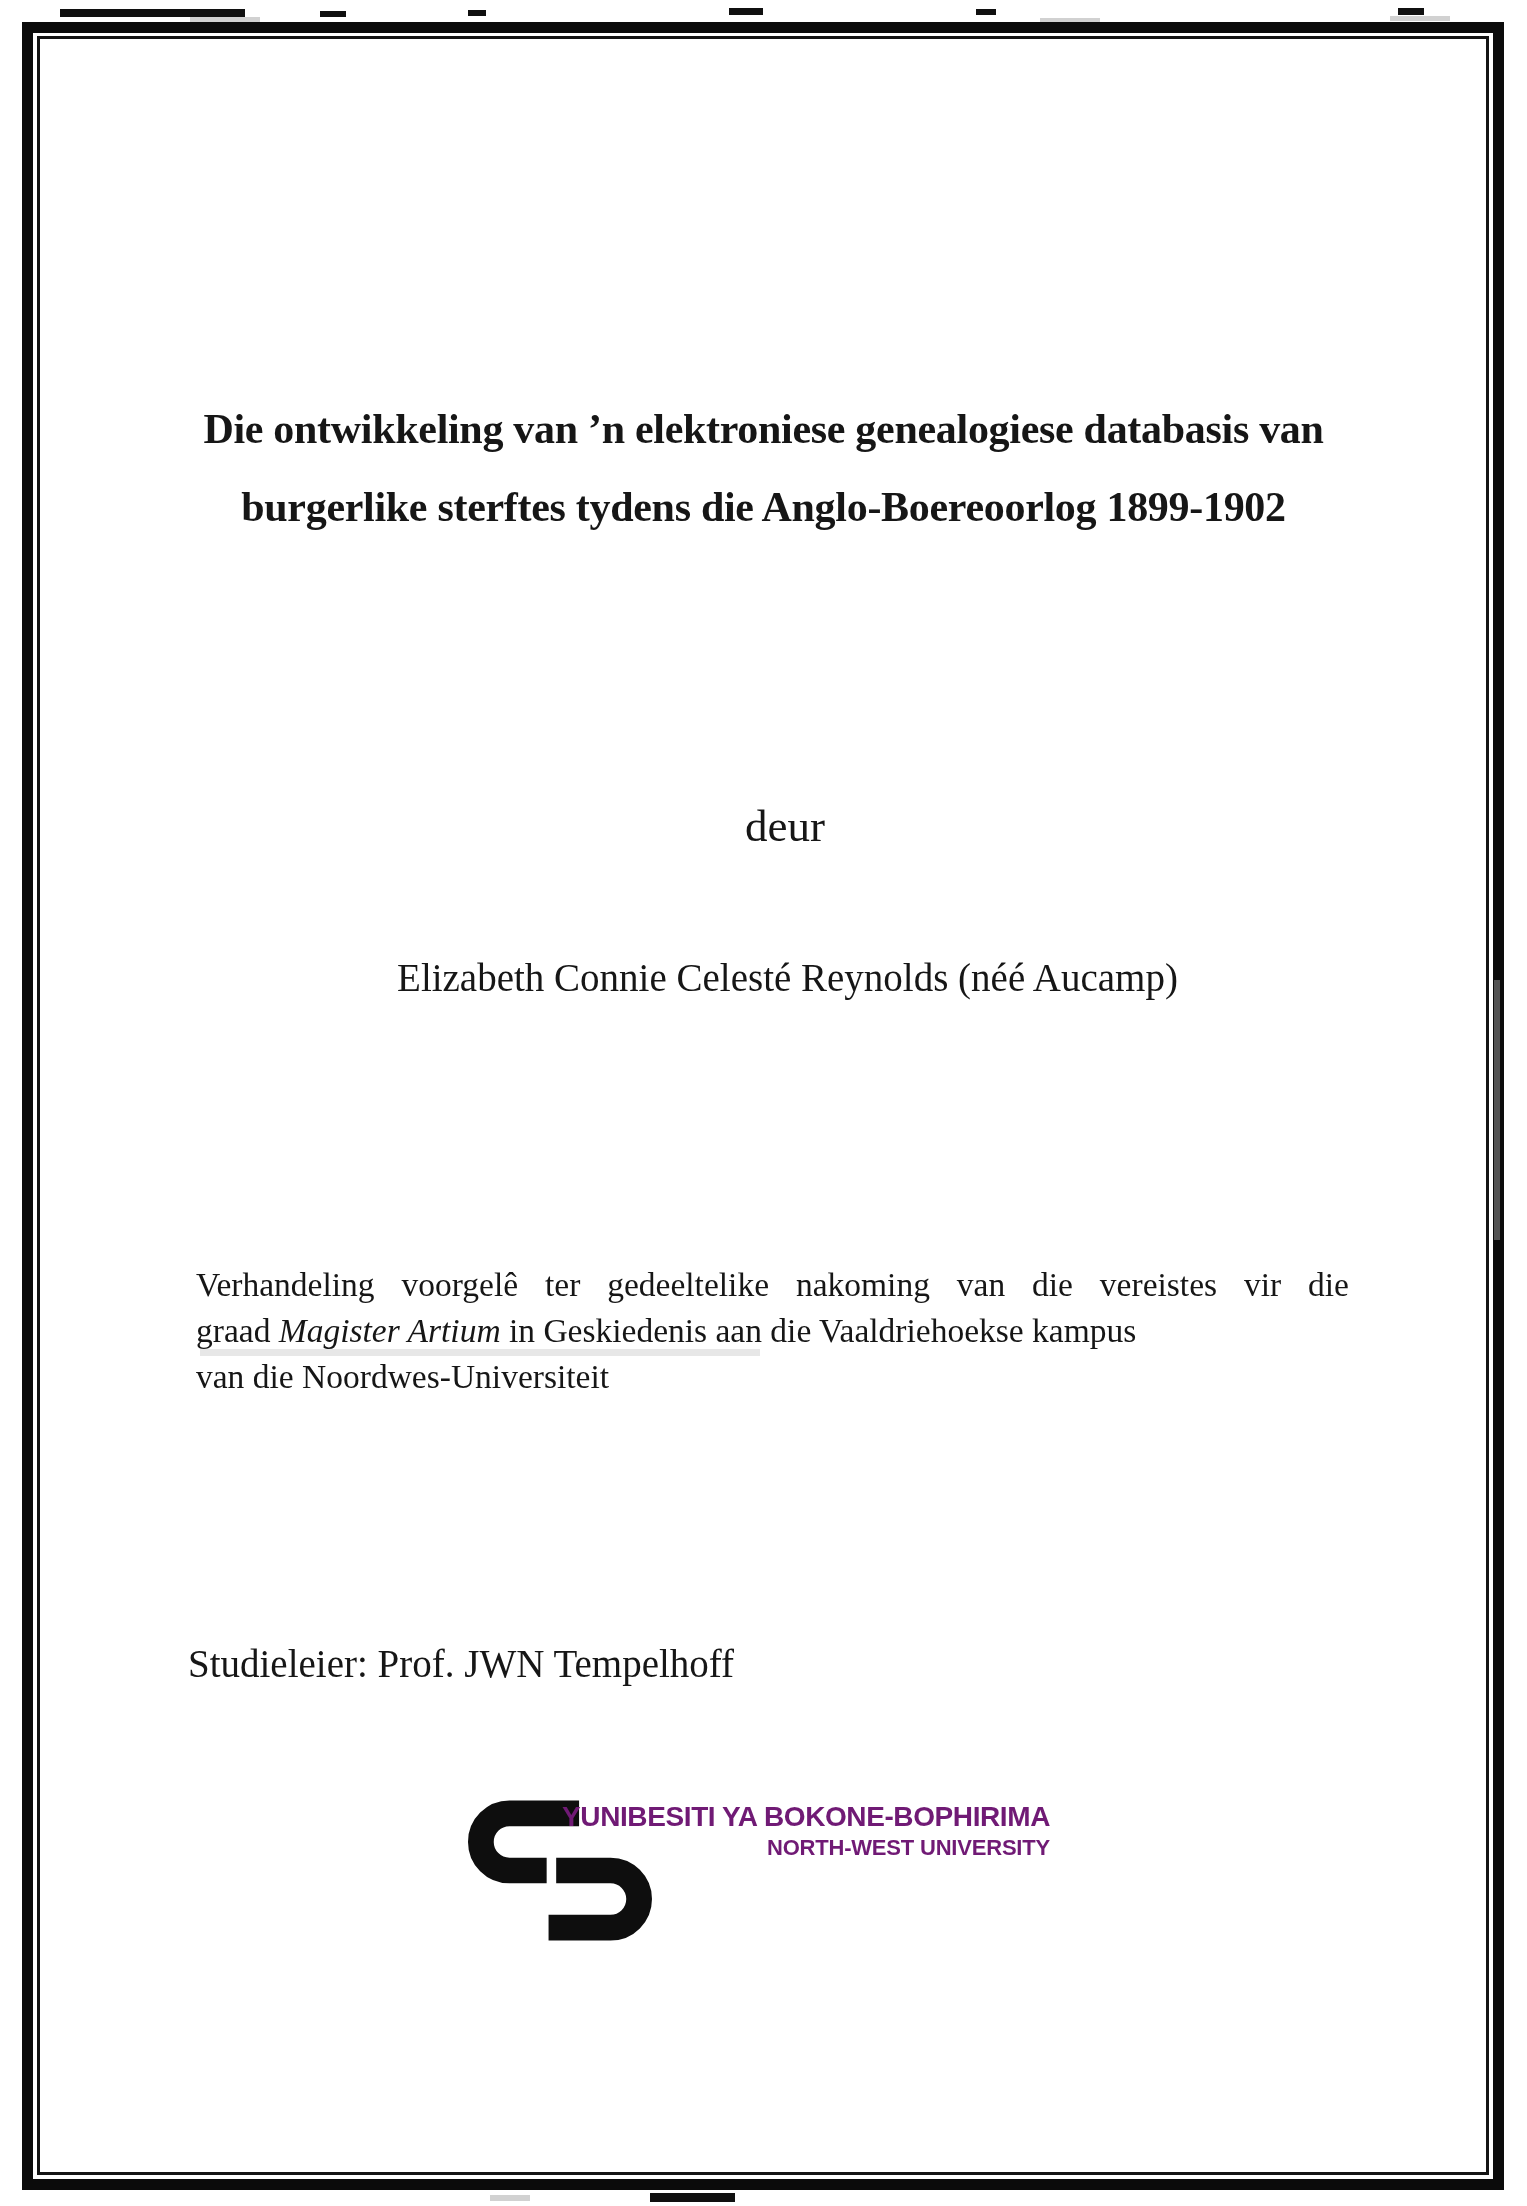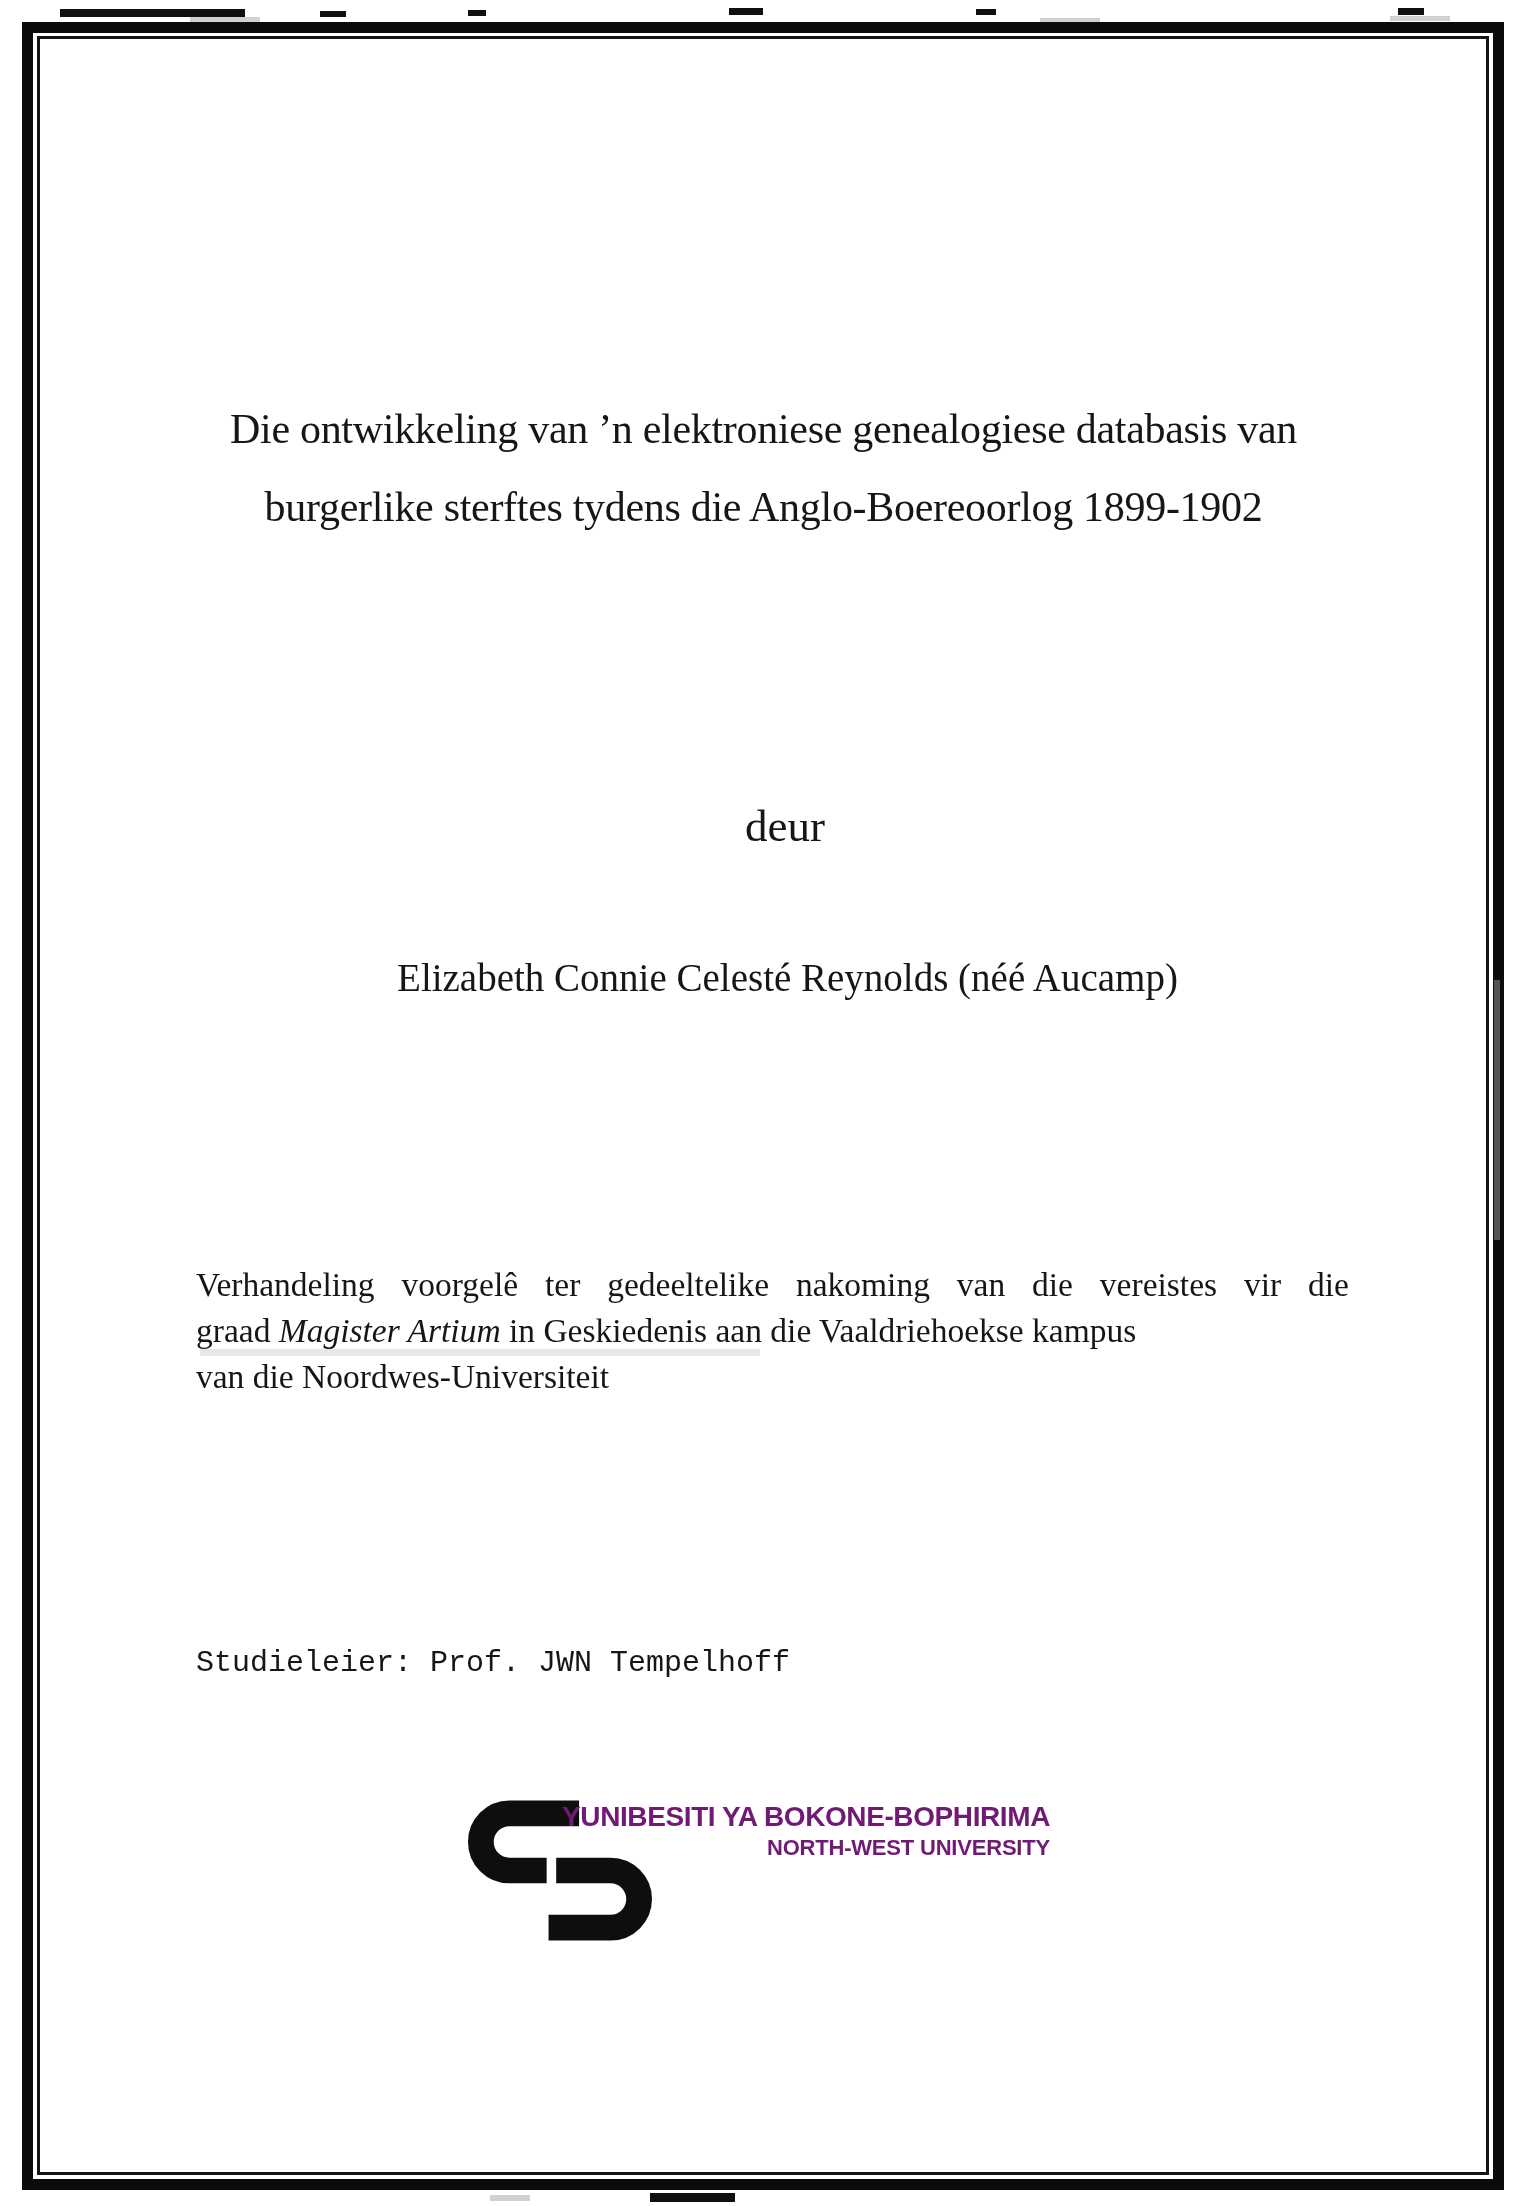--- a/index.html
+++ b/index.html
@@ -39,20 +39,21 @@
   .artifact.ghost { background: #c2c2c2; opacity: 0.4; }
 
   
   .title-block {
     position: absolute;
     left: 60px; right: 60px; top: 390px;
     text-align: center;
     font-size: 42px;
     line-height: 78px;
     letter-spacing: -0.3px;
+    font-weight: bold;
   }
   .byline {
     position: absolute;
     left: 0; right: 0; top: 800px;
     text-align: center;
     font-size: 45px;
     padding-left: 43px;
   }
   .author-line {
     position: absolute;
@@ -72,24 +73,23 @@
   .thesis-par .line.justified { text-align: justify; }
   .thesis-par .line.justified::after {
     content: "";
     display: inline-block;
     width: 100%;
   }
   .italic { font-style: italic; }
 
   .supervisor-block {
     position: absolute;
-    left: 196px; top: 1640px;
-    font-size: 30px;
+    left: 188px; top: 1640px;
+    font-size: 39px;
     line-height: 47px;
-    font-family: Liberation Mono, monospace;
   }
 
   
   .logo-mark {
     position: absolute;
     left: 462px; top: 1799px;
     width: 196px; height: 143px;
   }
   .logo-text {
     position: absolute;

